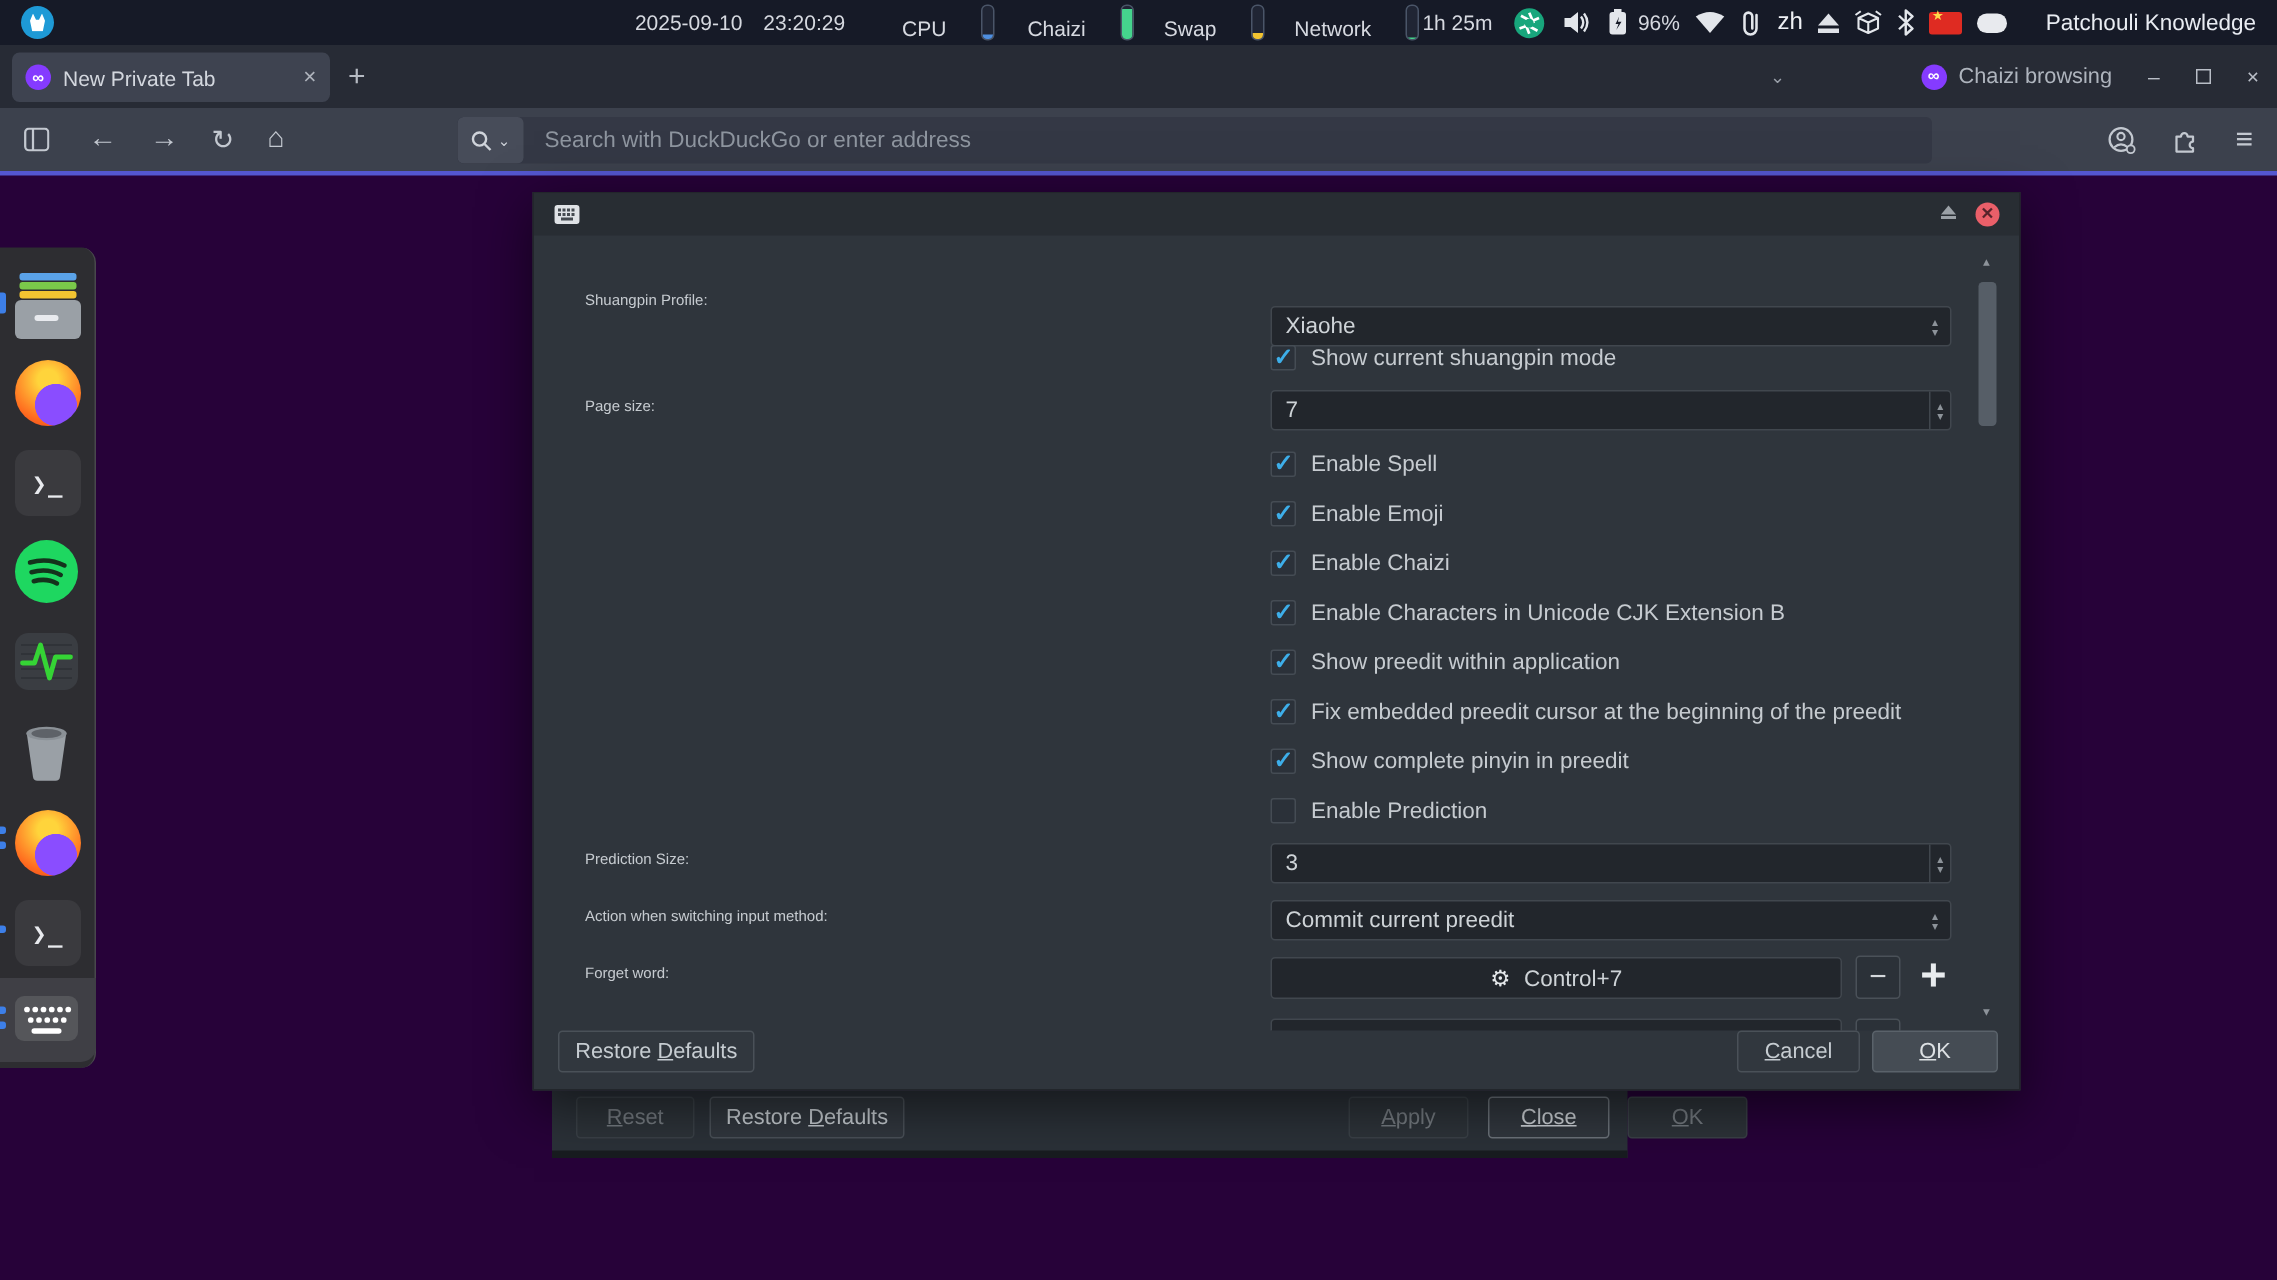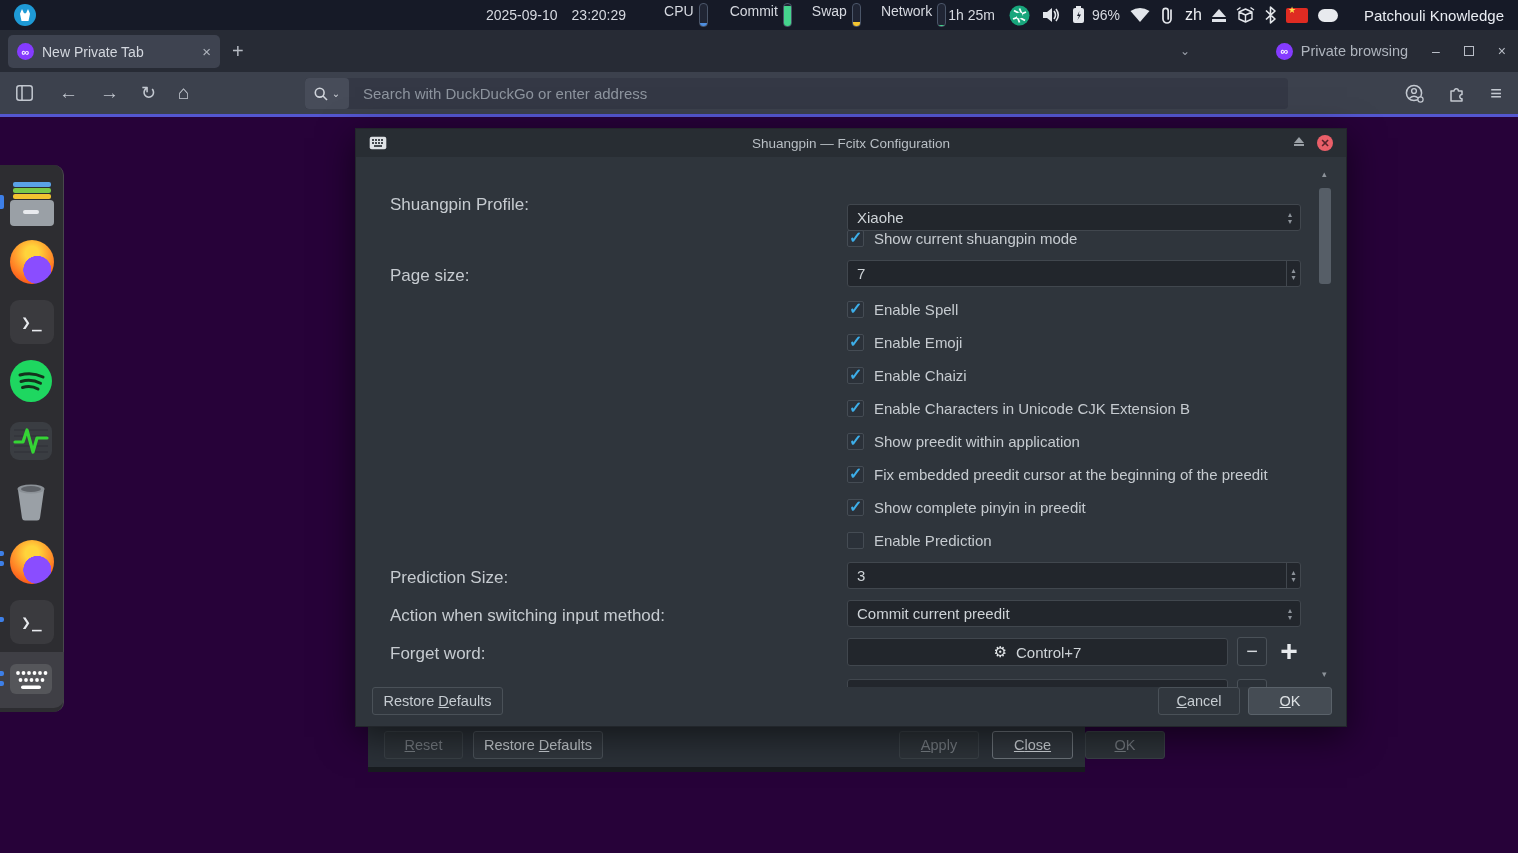--- a/index.html
+++ b/index.html
@@ -7,21 +7,21 @@
   .screen{position:relative;width:1518px;height:853px;overflow:hidden;background:#270239;}
 
   
   .topbar{position:absolute;left:0;top:0;width:1518px;height:30px;background:#161a27;
           display:flex;align-items:center;padding:0 14px;color:#d6d9e0;font-size:14px;}
   .tb-logo{width:22px;height:22px;border-radius:50%;background:#1e9ad6;position:relative;flex:0 0 auto;}
   .tb-logo::after{content:"";position:absolute;left:6px;top:5px;width:10px;height:12px;background:#fff;
           clip-path:polygon(20% 0,40% 35%,60% 35%,80% 0,100% 40%,85% 100%,15% 100%,0 40%);}
   .tb-date{margin-left:auto;}
   .tb-time{margin-left:14px;}
-  .meter-group{display:flex;align-items:flex-start;gap:5px;}
+  .meter-group{display:flex;align-items:flex-end;gap:23px;}
   .meter{width:9px;height:24px;border:1px solid #4a5568;border-radius:4px;background:#202534;
          position:relative;overflow:hidden;}
   .meter-fill{position:absolute;bottom:0;left:0;width:100%;height:0;}
   .tb-ico{display:inline-flex;align-items:center;justify-content:center;}
   .tb-user{margin-left:26px;color:#e9ecf2;font-size:15px;}
   .flag{width:22px;height:15px;background:#df2b22;border-radius:2px;position:relative;}
   .flag::after{content:"★";position:absolute;left:2px;top:-3px;color:#ffd94a;font-size:9px;}
   .mouse-shape{width:20px;height:13px;background:#e8eaee;border-radius:7px;}
   .eject-tri{width:0;height:0;border-left:7px solid transparent;border-right:7px solid transparent;border-bottom:8px solid #dfe2e8;}
   .eject-bar{width:14px;height:3px;background:#dfe2e8;margin-top:2px;}
@@ -85,21 +85,21 @@
           box-shadow:0 10px 34px rgba(0,0,0,.55);border:1px solid #22262b;}
   .d-titlebar{position:absolute;left:0;top:0;width:100%;height:28px;background:#282d33;
           display:flex;align-items:center;}
   .d-title{position:absolute;left:0;width:100%;text-align:center;color:#b9bfc5;font-size:13.5px;}
   .d-close{position:absolute;right:13px;top:6px;width:16px;height:16px;border-radius:50%;background:#ea5f69;
           color:#58232b;font-size:11px;font-weight:bold;display:flex;align-items:center;justify-content:center;line-height:1;}
   .d-shade{position:absolute;right:42px;top:8px;display:flex;flex-direction:column;align-items:center;}
   .d-shade .t{width:0;height:0;border-left:5px solid transparent;border-right:5px solid transparent;border-bottom:6px solid #9aa0a6;}
   .d-shade .b{width:10px;height:2px;background:#9aa0a6;margin-top:1px;}
 
-  .d-label{position:absolute;left:34px;color:#c6cbd0;font-size:17px;}
+  .d-label{position:absolute;left:34px;color:#c6cbd0;font-size:10px;}
   .ctrl{position:absolute;left:491px;width:454px;height:27px;background:#22262c;border:1px solid #41474e;
         border-radius:3px;color:#ced3d7;font-size:15px;display:flex;align-items:center;padding-left:9px;}
   .arrows{position:absolute;right:3px;top:0;height:100%;display:flex;flex-direction:column;
           align-items:center;justify-content:center;color:#8d939a;font-size:8px;line-height:7px;width:14px;}
   .arrows.sep{border-left:1px solid #41474e;right:0;}
   .cb-row{position:absolute;left:491px;display:flex;align-items:center;gap:10px;}
   .cb{width:17px;height:17px;background:#2b3139;border:1px solid #454c54;border-radius:2px;position:relative;}
   .cb .tick{display:none;position:absolute;left:1px;top:-3px;color:#3daee9;font-size:16px;font-weight:bold;}
   .cb.checked .tick{display:block;}
   .cb-label{color:#c6cbd0;font-size:15px;}
@@ -130,21 +130,21 @@
     <span class="tb-date">2025-09-10</span>
     <span class="tb-time">23:20:29</span>
 
     <span class="meter-group" style="margin-left:38px">
       <span>CPU</span>
       <span class="meter">
           <span class="meter-fill" style="height: 14%; background: rgb(79, 143, 224);"></span>
         </span>
     </span>
     <span class="meter-group" style="margin-left:22px">
-      <span>Commit</span>
+      <span>Chaizi</span>
       <span class="meter">
           <span class="meter-fill" style="height: 92%; background: rgb(69, 212, 141);"></span>
         </span>
     </span>
     <span class="meter-group" style="margin-left:20px">
       <span>Swap</span>
       <span class="meter">
           <span class="meter-fill" style="height: 20%; background: rgb(242, 196, 49);"></span>
         </span>
     </span>
@@ -219,21 +219,21 @@
       <div class="tab">
         <span class="mask-badge">∞</span>
         <span>New Private Tab</span>
         <span class="tab-close">×</span>
       </div>
       <span class="newtab">+</span>
       <span class="chev">⌄</span>
       <div class="strip-right">
         <span class="pb-label">
           <span class="mask-badge">∞</span>
-          <span>Private browsing</span>
+          <span>Chaizi browsing</span>
         </span>
         <span class="winbtn">–</span>
         <span class="winbtn"><span class="maxbox"></span></span>
         <span class="winbtn">×</span>
       </div>
     </div>
     <div class="toolbar">
       <span class="nav-ico" style="margin-left:16px">
         <svg width="17" height="16" viewBox="0 0 17 16">
             <rect x="0.8" y="0.8" width="15.4" height="14.4" rx="2.5" stroke="#c3c8d0" stroke-width="1.5" fill="none"></rect>
@@ -377,21 +377,20 @@
             <rect x="6" y="3" width="2" height="2"></rect>
             <rect x="9" y="3" width="2" height="2"></rect>
             <rect x="12" y="3" width="2" height="2"></rect>
           <rect x="3" y="6" width="2" height="2"></rect>
             <rect x="6" y="6" width="2" height="2"></rect>
             <rect x="9" y="6" width="2" height="2"></rect>
             <rect x="12" y="6" width="2" height="2"></rect>
           <rect x="5" y="9" width="8" height="2"></rect>
         </g>
       </svg>
-      <span class="d-title">Shuangpin — Fcitx Configuration</span>
       <span class="d-shade">
           <span class="t"></span>
           <span class="b"></span>
         </span>
       <span class="d-close">✕</span>
     </div>
 
     <span class="d-label" style="top:66px">Shuangpin Profile:</span>
     <div class="ctrl" style="top:75px">
       <span>Xiaohe</span>

